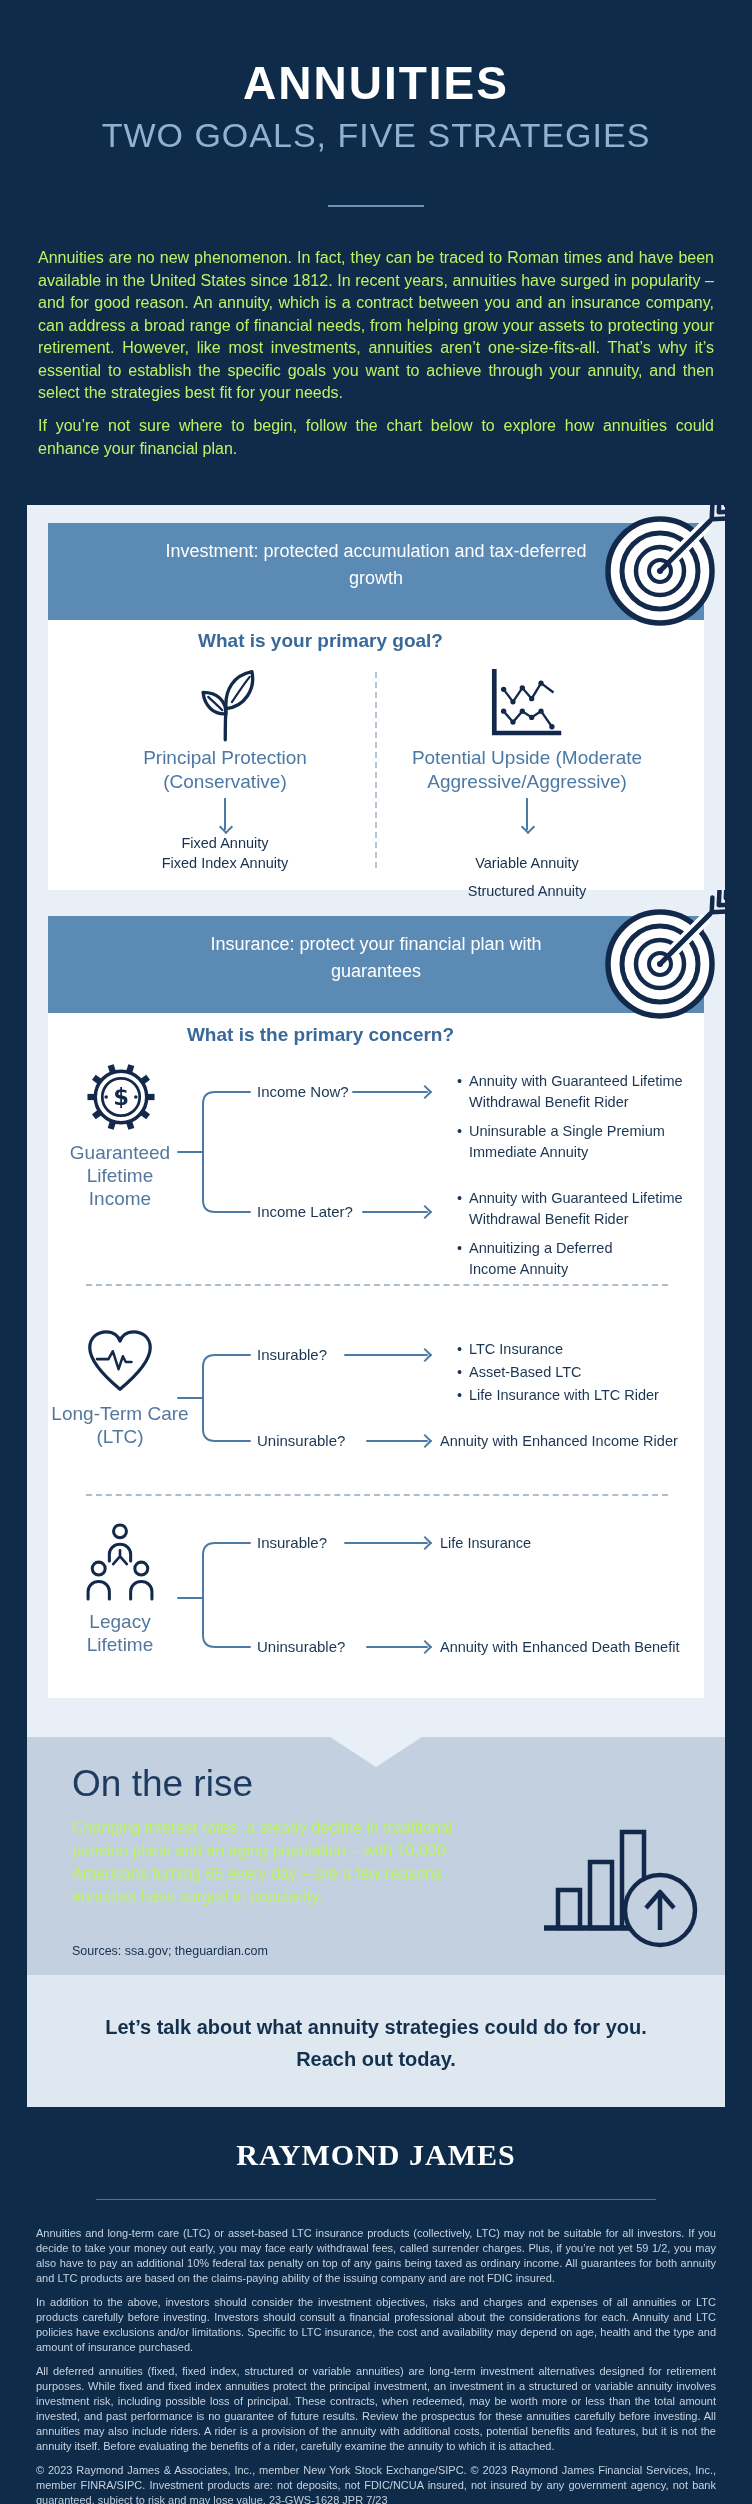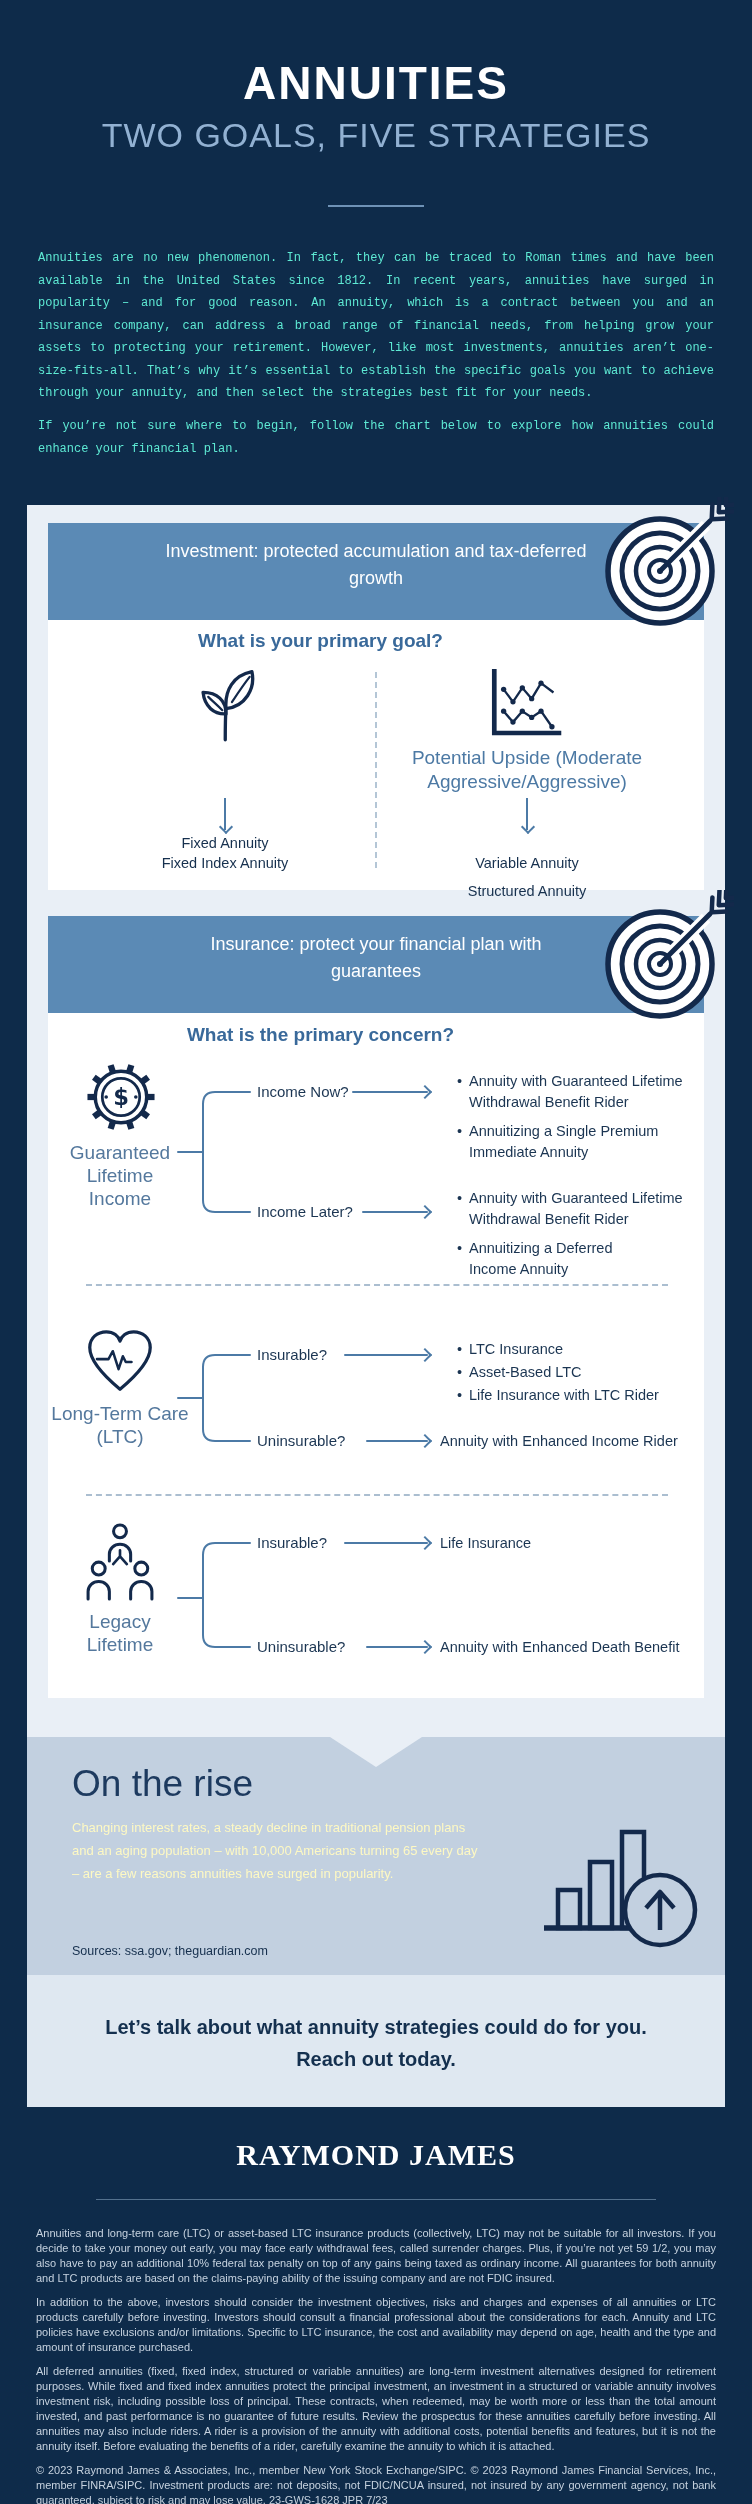--- a/index.html
+++ b/index.html
@@ -3,21 +3,21 @@
 <meta charset="utf-8">
 <style>
   html,body{margin:0;padding:0;background:#0E2B4A;}
   #page{position:relative;width:752px;height:2504px;background:#0E2B4A;
         font-family:"Liberation Sans","DejaVu Sans",sans-serif;overflow:hidden;}
   .abs{position:absolute;}
   .ctr{text-align:center;}
   .hero-title{width:752px;top:56px;left:0;font-size:46px;font-weight:bold;color:#FFFFFF;letter-spacing:2px;}
   .hero-sub{width:752px;top:116px;left:0;font-size:34px;font-weight:400;color:#92B1D2;letter-spacing:1px;}
   .hero-rule{top:205px;left:328px;width:96px;height:2px;background:#6E92B6;}
-  .intro{left:38px;width:676px;font-size:12px;line-height:22.5px;color:#5eead4;text-align:justify;font-family:Liberation Mono, monospace;}
+  .intro{left:38px;width:676px;font-size:16px;line-height:22.5px;color:#bef264;text-align:justify;}
   .panel{left:27px;top:505px;width:698px;height:1232px;background:#E9EFF6;}
   .band{left:48px;width:656px;height:97px;background:#5B8AB5;}
   .band-title{font-size:18px;line-height:27px;color:#FFFFFF;font-weight:400;}
   .question{left:48px;width:545px;font-size:19px;font-weight:bold;color:#39699A;}
   .cardbody{left:48px;width:656px;background:#FFFFFF;}
   .col-label{font-size:19px;line-height:24px;color:#4C79A4;}
   .strategy{font-size:14.5px;line-height:19.5px;color:#16304E;}
   .vdash{border-left:2px dashed #B4C6D6;}
   .hdash{border-top:2px dashed #ABBED0;}
   .flow-label{font-size:19px;line-height:23px;color:#54789D;text-align:center;}
@@ -30,21 +30,21 @@
   .harrow{position:absolute;height:2px;background:#4C7AA6;border-radius:1px;}
   .harrow::after{content:"";position:absolute;right:-2px;top:-4px;width:8px;height:8px;
     border-top:2px solid #4C7AA6;border-right:2px solid #4C7AA6;transform:rotate(45deg);}
   .varrow{position:absolute;width:2px;background:#4C7AA6;}
   .varrow::after{content:"";position:absolute;bottom:-2px;left:-3px;width:8px;height:8px;
     border-bottom:2px solid #4C7AA6;border-right:2px solid #4C7AA6;transform:rotate(45deg);}
   .rise{left:27px;top:1737px;width:698px;height:238px;background:#C2D0E0;}
   .notch{left:330px;top:1737px;width:0;height:0;border-left:46px solid transparent;
          border-right:46px solid transparent;border-top:30px solid #E9EFF6;}
   .rise-title{left:72px;top:1763px;font-size:37px;font-weight:400;color:#1D3A5F;}
-  .rise-body{left:72px;top:1816px;width:412px;font-size:13px;line-height:23px;color:#fef9c3;}
+  .rise-body{left:72px;top:1816px;width:412px;font-size:16px;line-height:23px;color:#bef264;}
   .rise-src{left:72px;top:1944px;font-size:12.5px;color:#16304E;}
   .cta{left:27px;top:1975px;width:698px;height:132px;background:#DFE8F1;}
   .cta-line{left:0;width:752px;font-size:20px;font-weight:bold;color:#14304F;}
   .logo{left:0;width:752px;top:2138px;font-family:"Liberation Serif","DejaVu Serif",serif;
         font-size:30px;font-weight:bold;color:#FFFFFF;letter-spacing:1px;}
   .foot-rule{left:96px;top:2199px;width:560px;height:1px;background:#54718D;}
   .legal{left:36px;top:2226px;width:680px;}
   .legal p{margin:0 0 9px 0;font-size:11px;line-height:15px;color:#C6D2DF;text-align:justify;}
   svg{display:block;}
 </style>
@@ -84,20 +84,21 @@
 
   <svg class="abs" style="left:187px;top:668px;" width="78" height="74" viewBox="0 0 100 100">
     <g fill="none" stroke="#13294B" stroke-width="4.5" stroke-linecap="round" stroke-linejoin="round">
       <path d="M49,97 C49,80 49,68 50,55"></path>
       <path d="M50,55 C48,30 60,10 85,5 C90,28 76,52 50,55 Z"></path>
       <path d="M58,46 C66,34 74,22 82,12" stroke-width="3"></path>
       <path d="M50,62 C34,63 21,52 19,33 C38,33 50,44 50,62 Z"></path>
       <path d="M45,57 C38,50 31,44 26,39" stroke-width="3"></path>
     </g>
   </svg>
+  <div class="abs ctr col-label" style="left:95px;top:746px;width:260px;">Principal Protection (Conservative)</div>
   <div class="varrow" style="left:224px;top:798px;height:32px;"></div>
   <div class="abs ctr strategy" style="left:125px;top:834px;width:200px;">Fixed Annuity</div>
   <div class="abs ctr strategy" style="left:125px;top:854px;width:200px;">Fixed Index Annuity</div>
 
   <div class="abs vdash" style="left:375px;top:672px;height:196px;"></div>
 
   <svg class="abs" style="left:488px;top:666px;" width="78" height="74" viewBox="0 0 100 95">
     <path d="M8,4 V86 H94" fill="none" stroke="#13294B" stroke-width="6"></path>
     <g fill="none" stroke="#13294B" stroke-width="3">
       <polyline points="20,30 32,46 44,28 56,42 68,22 84,34"></polyline>
@@ -166,21 +167,21 @@
   <svg class="abs" style="left:170px;top:1080px;" width="90" height="145" viewBox="0 0 90 145">
     <g fill="none" stroke="#4C7AA6" stroke-width="2" stroke-linecap="round">
       <path d="M8,72 H33"></path>
       <path d="M80,12 H45 Q33,12 33,24 V120 Q33,132 45,132 H80"></path>
     </g>
   </svg>
   <div class="abs flow-q" style="left:257px;top:1083px;">Income Now?</div>
   <div class="harrow" style="left:352px;top:1091px;width:76px;"></div>
   <ul class="blist abs" style="left:440px;top:1055px;width:245px;">
     <li>Annuity with Guaranteed Lifetime Withdrawal Benefit Rider</li>
-    <li>Annuitizing a Single Premium Immediate Annuity</li>
+    <li>Uninsurable a Single Premium Immediate Annuity</li>
   </ul>
   <div class="abs flow-q" style="left:257px;top:1203px;">Income Later?</div>
   <div class="harrow" style="left:362px;top:1211px;width:66px;"></div>
   <ul class="blist abs" style="left:440px;top:1172px;width:245px;">
     <li>Annuity with Guaranteed Lifetime Withdrawal Benefit Rider</li>
     <li style="width:180px;">Annuitizing a Deferred Income Annuity</li>
   </ul>
 
   <div class="abs hdash" style="left:86px;top:1284px;width:582px;"></div>
 

